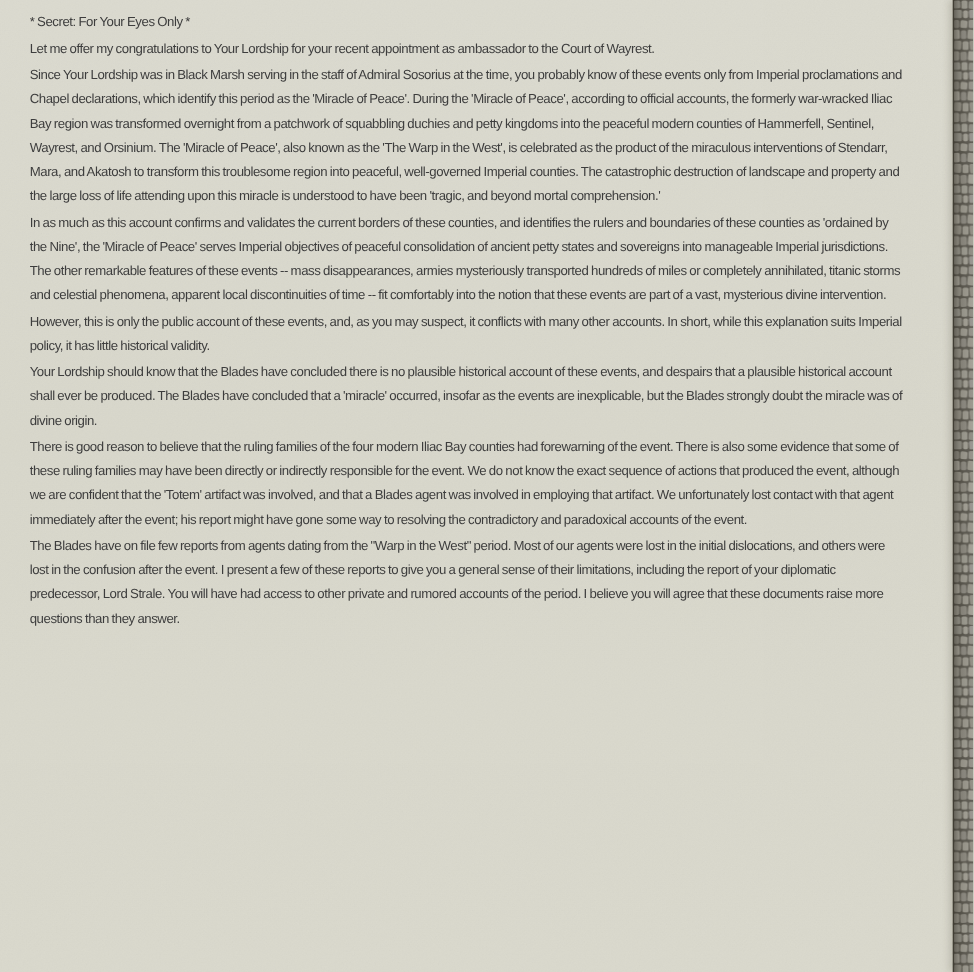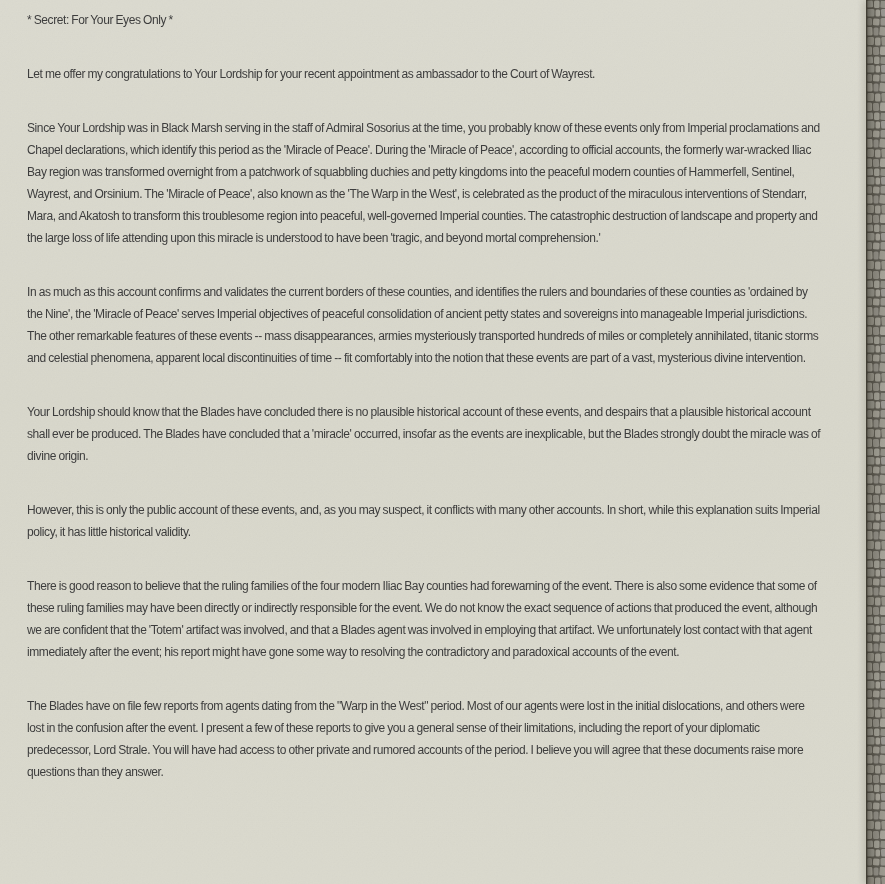--- a/index.html
+++ b/index.html
@@ -24,21 +24,21 @@
     left: 27px;
     top: 9px;
     width: 794px;
     color: #3a3a3a;
     font-size: 12px;
     line-height: 22px;
     letter-spacing: -0.4px;
     word-spacing: -0.5px;
   }
   .content p {
-    margin: 32px 0 0 0;
+    margin: 2px 0 0 0;
   }
   .content p.title {
     margin: 0;
   }
   .grain {
     position: absolute;
     inset: 0;
     width: 885px;
     height: 884px;
     pointer-events: none;
@@ -55,22 +55,22 @@
 </head>
 <body>
 
 <div class="page">
 
   <div class="content">
     <p class="title">* Secret: For Your Eyes Only *</p>
     <p>Let me offer my congratulations to Your Lordship for your recent appointment as ambassador to the Court of Wayrest.</p>
     <p>Since Your Lordship was in Black Marsh serving in the staff of Admiral Sosorius at the time, you probably know of these events only from Imperial proclamations and Chapel declarations, which identify this period as the 'Miracle of Peace'. During the 'Miracle of Peace', according to official accounts, the formerly war-wracked Iliac Bay region was transformed overnight from a patchwork of squabbling duchies and petty kingdoms into the peaceful modern counties of Hammerfell, Sentinel, Wayrest, and Orsinium. The 'Miracle of Peace', also known as the 'The Warp in the West', is celebrated as the product of the miraculous interventions of Stendarr, Mara, and Akatosh to transform this troublesome region into peaceful, well-governed Imperial counties. The catastrophic destruction of landscape and property and the large loss of life attending upon this miracle is understood to have been 'tragic, and beyond mortal comprehension.'</p>
     <p>In as much as this account confirms and validates the current borders of these counties, and identifies the rulers and boundaries of these counties as 'ordained by the Nine', the 'Miracle of Peace' serves Imperial objectives of peaceful consolidation of ancient petty states and sovereigns into manageable Imperial jurisdictions. The other remarkable features of these events -- mass disappearances, armies mysteriously transported hundreds of miles or completely annihilated, titanic storms and celestial phenomena, apparent local discontinuities of time -- fit comfortably into the notion that these events are part of a vast, mysterious divine intervention.</p>
+    <p>However, this is only the public account of these events, and, as you may suspect, it conflicts with many other accounts. In short, while this explanation suits Imperial policy, it has little historical validity.</p>
     <p>Your Lordship should know that the Blades have concluded there is no plausible historical account of these events, and despairs that a plausible historical account shall ever be produced. The Blades have concluded that a 'miracle' occurred, insofar as the events are inexplicable, but the Blades strongly doubt the miracle was of divine origin.</p>
-    <p>However, this is only the public account of these events, and, as you may suspect, it conflicts with many other accounts. In short, while this explanation suits Imperial policy, it has little historical validity.</p>
     <p>There is good reason to believe that the ruling families of the four modern Iliac Bay counties had forewarning of the event. There is also some evidence that some of these ruling families may have been directly or indirectly responsible for the event. We do not know the exact sequence of actions that produced the event, although we are confident that the 'Totem' artifact was involved, and that a Blades agent was involved in employing that artifact. We unfortunately lost contact with that agent immediately after the event; his report might have gone some way to resolving the contradictory and paradoxical accounts of the event.</p>
     <p>The Blades have on file few reports from agents dating from the "Warp in the West" period. Most of our agents were lost in the initial dislocations, and others were lost in the confusion after the event. I present a few of these reports to give you a general sense of their limitations, including the report of your diplomatic predecessor, Lord Strale. You will have had access to other private and rumored accounts of the period. I believe you will agree that these documents raise more questions than they answer.</p>
   </div>
 
   <svg class="grain" width="885" height="884" xmlns="http://www.w3.org/2000/svg">
     <filter id="grainF">
       <feTurbulence type="fractalNoise" baseFrequency="0.8" numOctaves="2" stitchTiles="stitch"></feTurbulence>
       <feColorMatrix type="saturate" values="0"></feColorMatrix>
     </filter>
     <rect width="885" height="884" filter="url(#grainF)" opacity="0.05"></rect>

